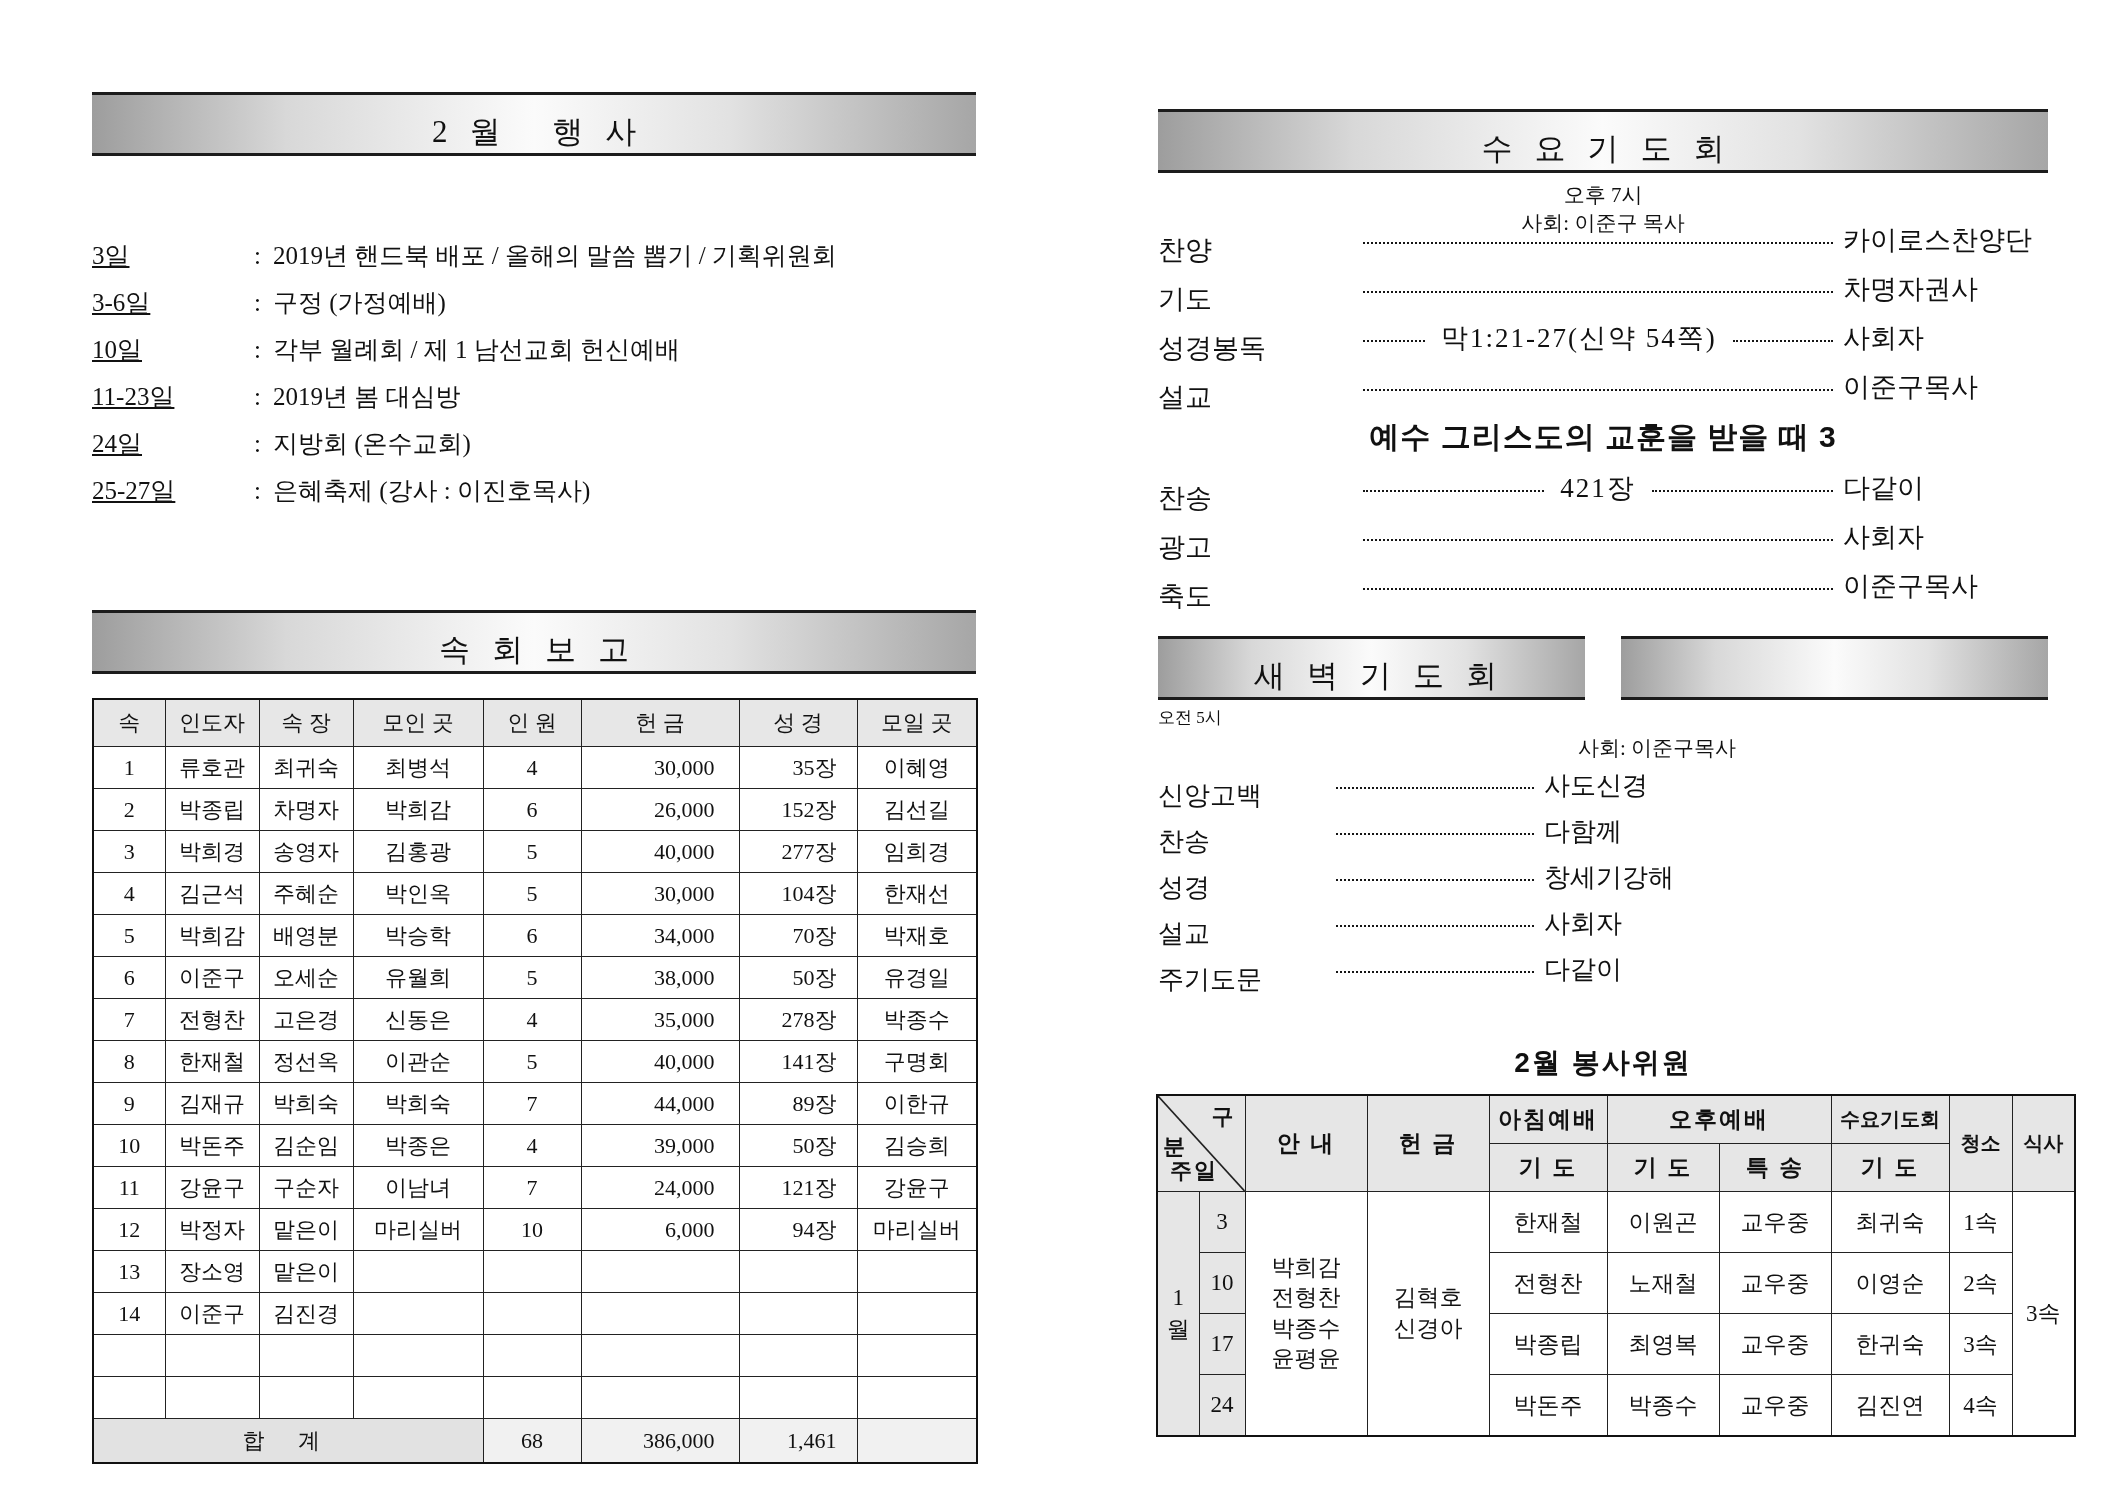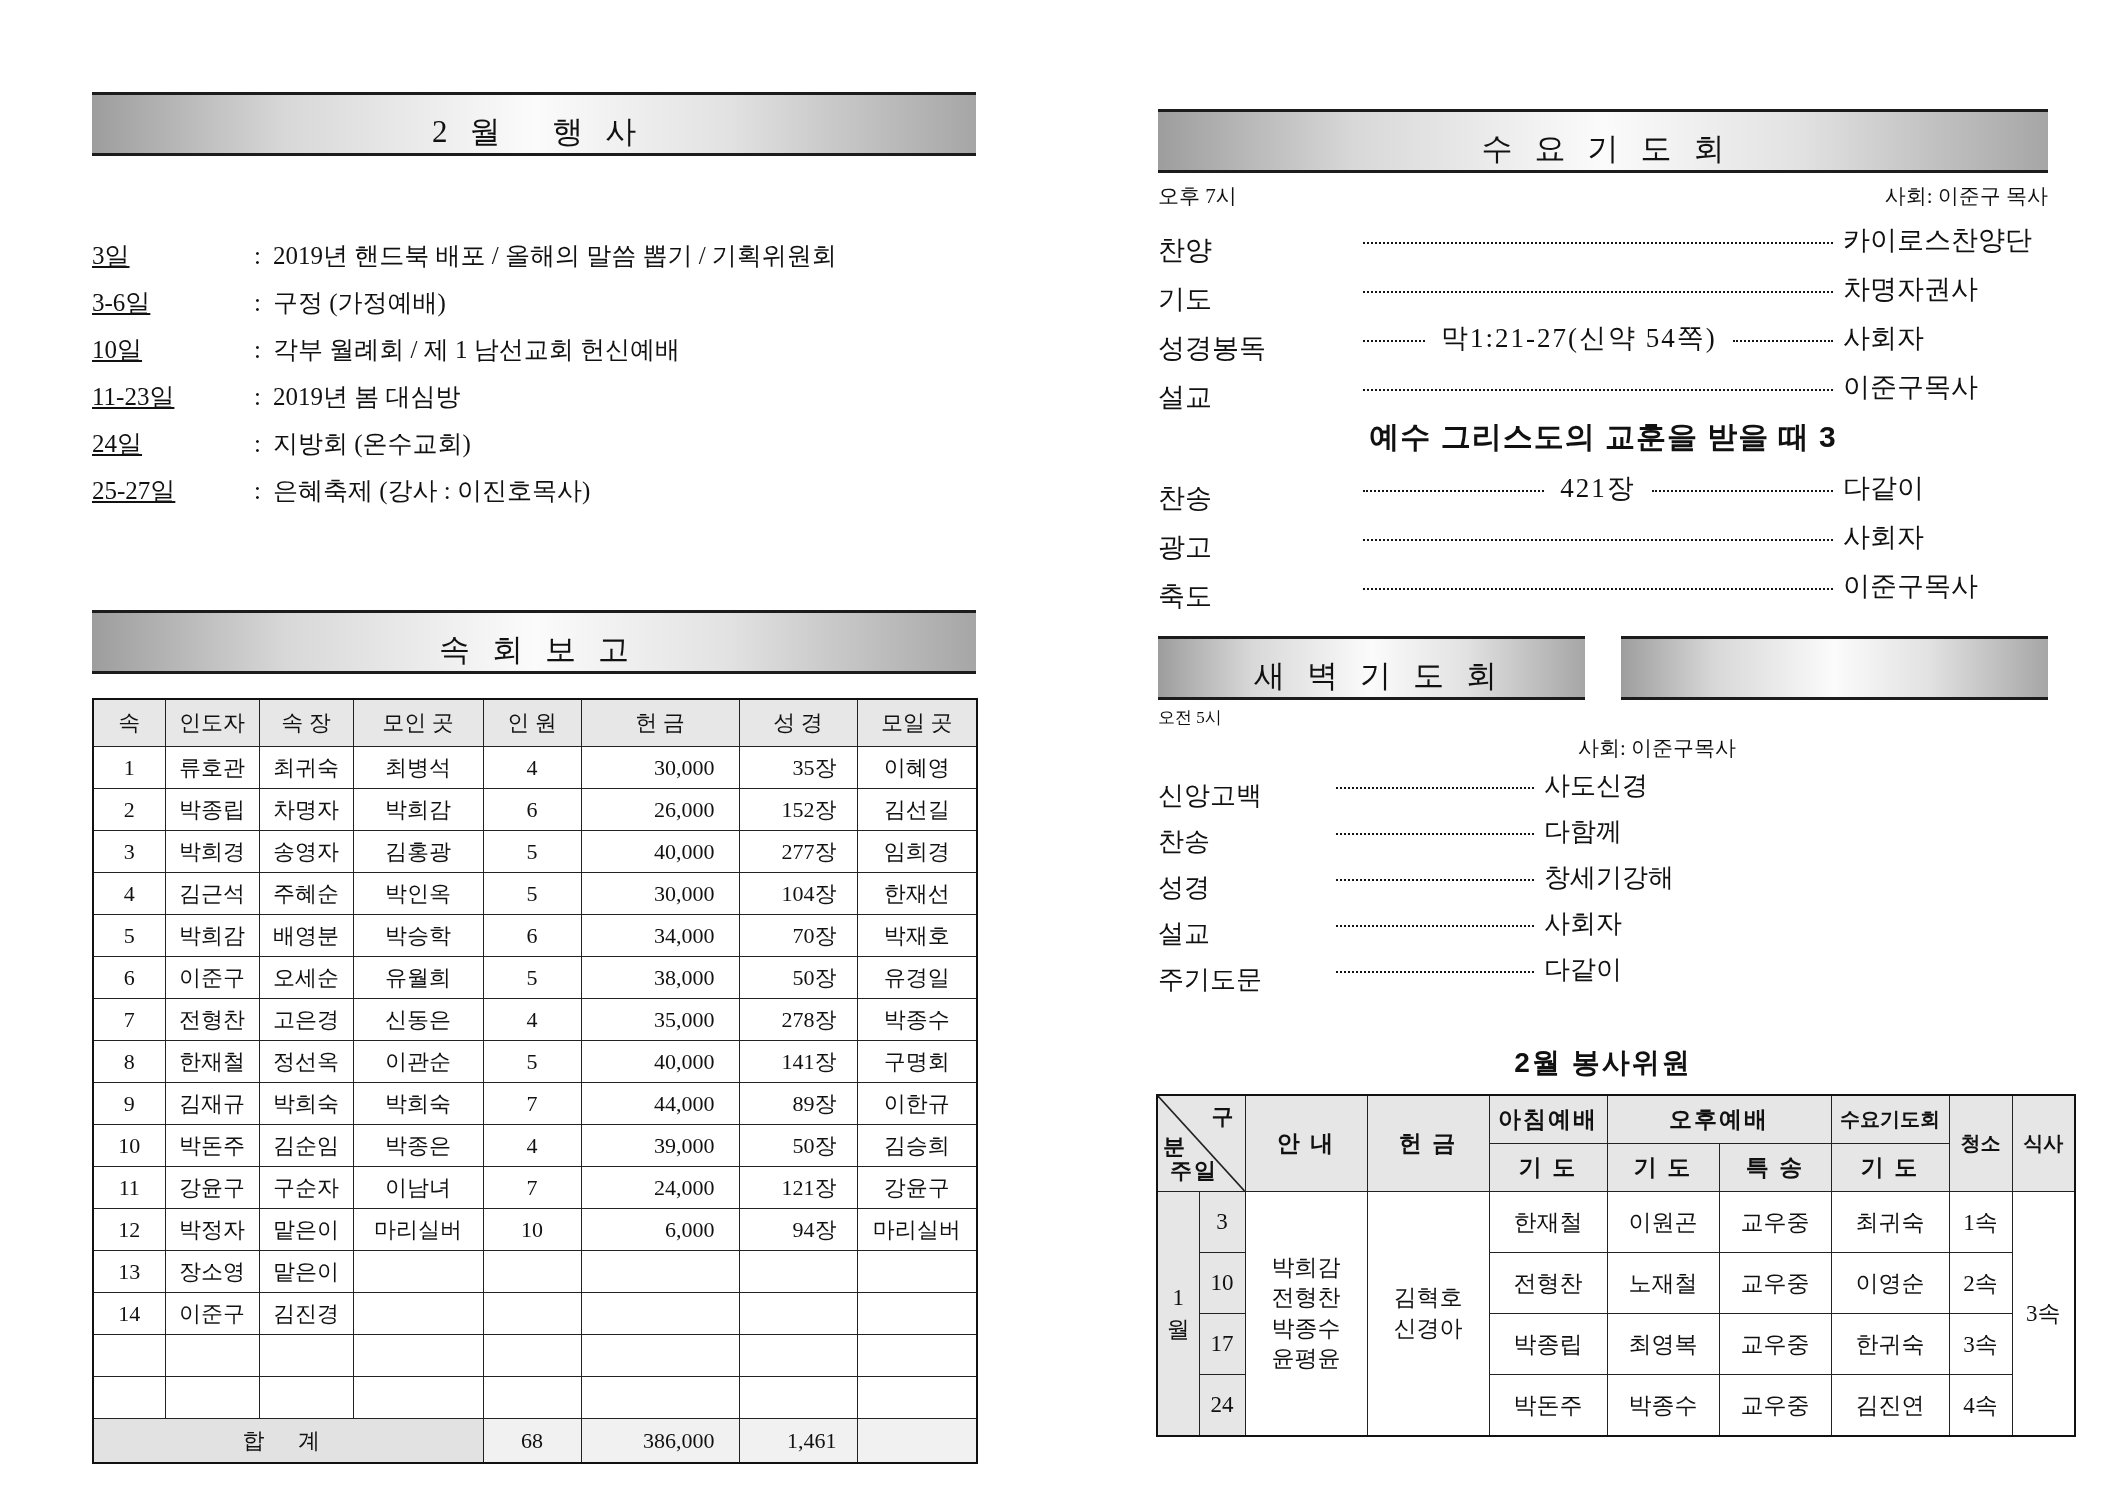--- a/index.html
+++ b/index.html
@@ -32,21 +32,21 @@
   .sok{margin-top:24px;width:884px;table-layout:fixed;font-size:22px;}
   .sok th,.sok td{border:1.6px solid #222;height:39px;text-align:center;overflow:hidden;white-space:nowrap;}
   .sok thead th{background:#e7e7e7;height:44px;font-weight:normal;}
   .sok td.r{text-align:right;padding-right:24px;}
   .sok td.r2{text-align:right;padding-right:20px;}
   .sok tr.total td{height:41px;background:#f1f1f1;}
   .sok tr.total td.lbl{background:#e2e2e2;letter-spacing:14px;}
   .sok{border:2.5px solid #111;}
 
   
-  .meta{display:flex;justify-content:space-between;font-size:21px;margin-top:8px;height:30px;align-items:center;}
+  .meta{display:flex;justify-content:space-between;font-size:21px;margin-top:8px;height:30px;align-items:center;flex-direction:column;}
   .pline{display:flex;align-items:center;height:49px;font-size:27px;}
   .plabel{display:inline-block;width:195px;text-align-last:justify;text-align:justify;white-space:nowrap;margin-top:20px;}
   .pvalue{display:inline-block;width:205px;text-align-last:justify;text-align:justify;white-space:nowrap;}
   .dots{border-bottom:2.5px dotted #151515;height:0;margin:0 10px;transform:translateY(3px);}
   .grow{flex:1;}
   .d70{flex:0 0 62px;}
   .pcenter{white-space:nowrap;padding:0 6px;letter-spacing:2px;}
   .sermon{
     font-family:"Liberation Sans","DejaVu Sans",sans-serif;font-weight:bold;
     font-size:30px;text-align:center;height:52px;display:flex;align-items:center;justify-content:center;

